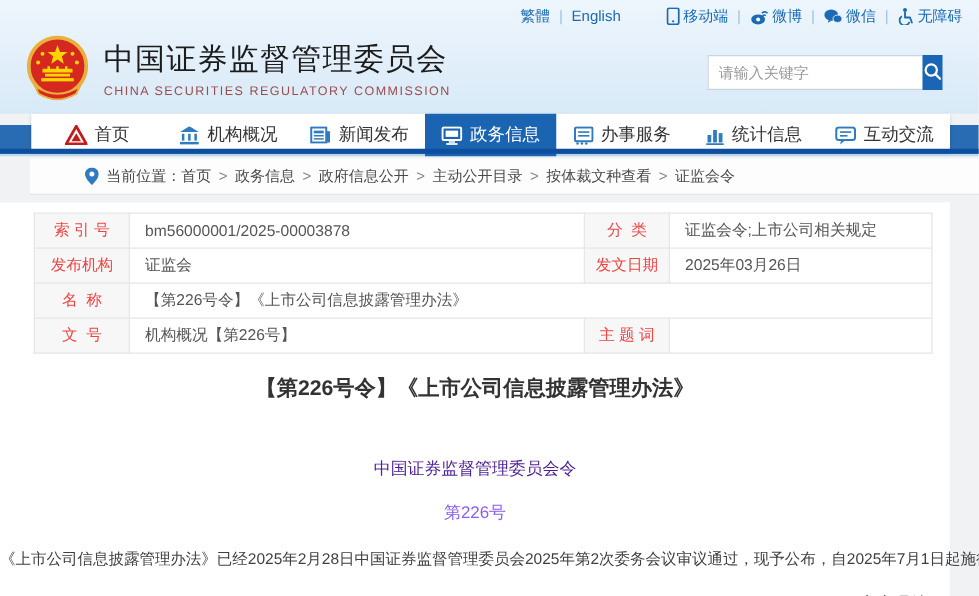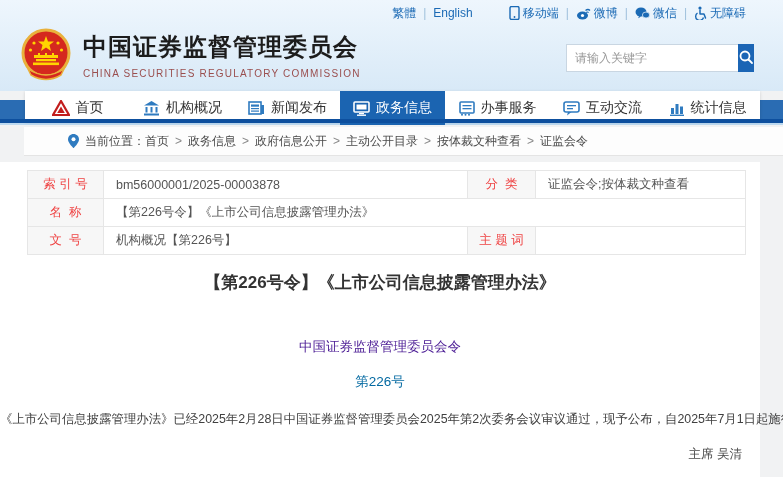--- a/index.html
+++ b/index.html
@@ -5,31 +5,31 @@
   * { margin:0; padding:0; box-sizing:border-box; }
   html,body { width:783px; height:477px; overflow:hidden;
     font-family:"Liberation Sans","DejaVu Sans",sans-serif; }
   body { position:relative; background:#f1f2f3; }
 
   
   .header-band { position:absolute; top:0; left:0; width:783px; height:91px;
     background:linear-gradient(#eef6fd,#d8e9f7); }
   .topbar { position:absolute; top:0; left:0; right:0; height:26px;
     display:flex; align-items:center; justify-content:flex-end;
-    padding-right:37px; font-size:12px; color:#1b6ab5; }
+    padding-right:13px; font-size:12px; color:#1b6ab5; }
   .topbar a { color:#1b6ab5; text-decoration:none; cursor:pointer;
     display:inline-flex; align-items:center; gap:3px; }
   .topbar .sep { color:#9fc0dc; margin:0 7px; font-style:normal; }
   .topbar .gap { width:36px; }
   .topbar svg { display:block; }
 
   .brand { position:absolute; top:27px; left:18px; display:flex; align-items:center; }
   .emblem { width:56px; height:56px; }
   .brand-text { margin-left:9px; }
-  .brand-title { font-size:24px; font-weight:bold; color:#1c1c1c; letter-spacing:1px; }
+  .brand-title { font-size:24px; font-weight:normal; color:#1c1c1c; letter-spacing:1px; }
   .brand-sub { margin-top:5px; font-size:10px; letter-spacing:1.2px; color:#9a4e4e; }
 
   .searchbox { position:absolute; top:44px; left:566px; width:180px; height:28px;
     display:flex; }
   .searchbox input { flex:1; height:28px; border:1px solid #c9d6e2; border-right:none;
     background:#fff; padding:0 8px; font-size:12px; color:#333; outline:none;
     font-family:inherit; }
   .searchbox input::placeholder { color:#999; }
   .search-btn { width:33px; height:28px; background:#1b65b5; border:none;
     display:flex; align-items:center; justify-content:center; cursor:pointer; }
@@ -72,21 +72,21 @@
   table.meta td { border:1px solid #e6e6e6; height:28px; }
   td.lab { width:76px; background:#f7f7f7; color:#ef4444; text-align:center;
     white-space:pre; font-weight:500; }
   td.lab2 { width:68px; }
   td.val { color:#555; padding:0 12px; overflow:hidden; white-space:nowrap; }
   col.c-val1 { width:364px; } col.c-val2 { width:210px; }
 
   .doc-title { margin-top:16px; text-align:center; font-size:17px; font-weight:bold;
     color:#333; }
   .order-heading { margin-top:44px; text-align:center; font-size:13.5px; color:#4c1d95; }
-  .order-number { margin-top:17px; text-align:center; font-size:13.5px; color:#0369a1; }
+  .order-number { margin-top:17px; text-align:center; font-size:13.5px; color:#8b5cf6; }
   .doc-body { margin-top:20px; text-align:center; font-size:12.4px; color:#404040;
     white-space:nowrap; }
   .signature { margin-top:18px; text-align:right; padding-right:18px;
     font-size:12.5px; color:#4a4a4a; }
 </style>
 </head>
 <body>
 
 <div class="header-band">
 
@@ -237,40 +237,40 @@
             <circle cx="3" cy="13.8" r="1" fill="currentColor"></circle>
             <circle cx="6.5" cy="13.8" r="1" fill="currentColor"></circle>
             <circle cx="10" cy="13.8" r="1" fill="currentColor"></circle>
           </svg>
         </span>
       <span>办事服务</span>
     </a>
 
     <a class="nav-item">
       <span class="ic">
+          <svg width="16" height="15" viewBox="0 0 16 15">
+            <rect x="2" y="7" width="3" height="6" fill="currentColor"></rect>
+            <rect x="6.5" y="3" width="3" height="10" fill="currentColor"></rect>
+            <rect x="11" y="5.5" width="3" height="7.5" fill="currentColor"></rect>
+            <rect x="1" y="13.6" width="14" height="1.4" fill="currentColor"></rect>
+          </svg>
+        </span>
+      <span>统计信息</span>
+    </a>
+
+    <a class="nav-item">
+      <span class="ic">
           <svg width="17" height="15" viewBox="0 0 17 15">
             <rect x="1" y="1" width="15" height="10" rx="2" fill="none" stroke="currentColor" stroke-width="1.6"></rect>
             <path d="M5 11 L4 14.5 L8.5 11 Z" fill="currentColor"></path>
             <rect x="4" y="4" width="9" height="1.3" fill="currentColor"></rect>
             <rect x="4" y="7" width="6" height="1.3" fill="currentColor"></rect>
           </svg>
         </span>
       <span>互动交流</span>
-    </a>
-
-    <a class="nav-item">
-      <span class="ic">
-          <svg width="16" height="15" viewBox="0 0 16 15">
-            <rect x="2" y="7" width="3" height="6" fill="currentColor"></rect>
-            <rect x="6.5" y="3" width="3" height="10" fill="currentColor"></rect>
-            <rect x="11" y="5.5" width="3" height="7.5" fill="currentColor"></rect>
-            <rect x="1" y="13.6" width="14" height="1.4" fill="currentColor"></rect>
-          </svg>
-        </span>
-      <span>统计信息</span>
     </a>
 
 
   </div>
   <div class="nav-bottomline"></div>
 </div>
 
 <div class="crumb">
   <span class="pin">
       <svg width="11" height="14" viewBox="0 0 11 14">
@@ -300,21 +300,27 @@
           <col class="c-lab1">
           <col class="c-val1">
           <col class="c-lab2">
           <col class="c-val2">
         </colgroup>
       <tbody>
           <tr>
         <td class="lab">索 引 号</td>
         <td class="val">bm56000001/2025-00003878</td>
         <td class="lab lab2">分  类</td>
-        <td class="val">证监会令;按体裁文种查看</td>
+        <td class="val">证监会令;上市公司相关规定</td>
+      </tr>
+      <tr>
+        <td class="lab">发布机构</td>
+        <td class="val">证监会</td>
+        <td class="lab lab2">发文日期</td>
+        <td class="val">2025年03月26日</td>
       </tr>
       <tr>
         <td class="lab">名  称</td>
         <td class="val" colspan="3">【第226号令】《上市公司信息披露管理办法》</td>
       </tr>
       <tr>
         <td class="lab">文  号</td>
         <td class="val">机构概况【第226号】</td>
         <td class="lab lab2">主 题 词</td>
         <td class="val"></td>

